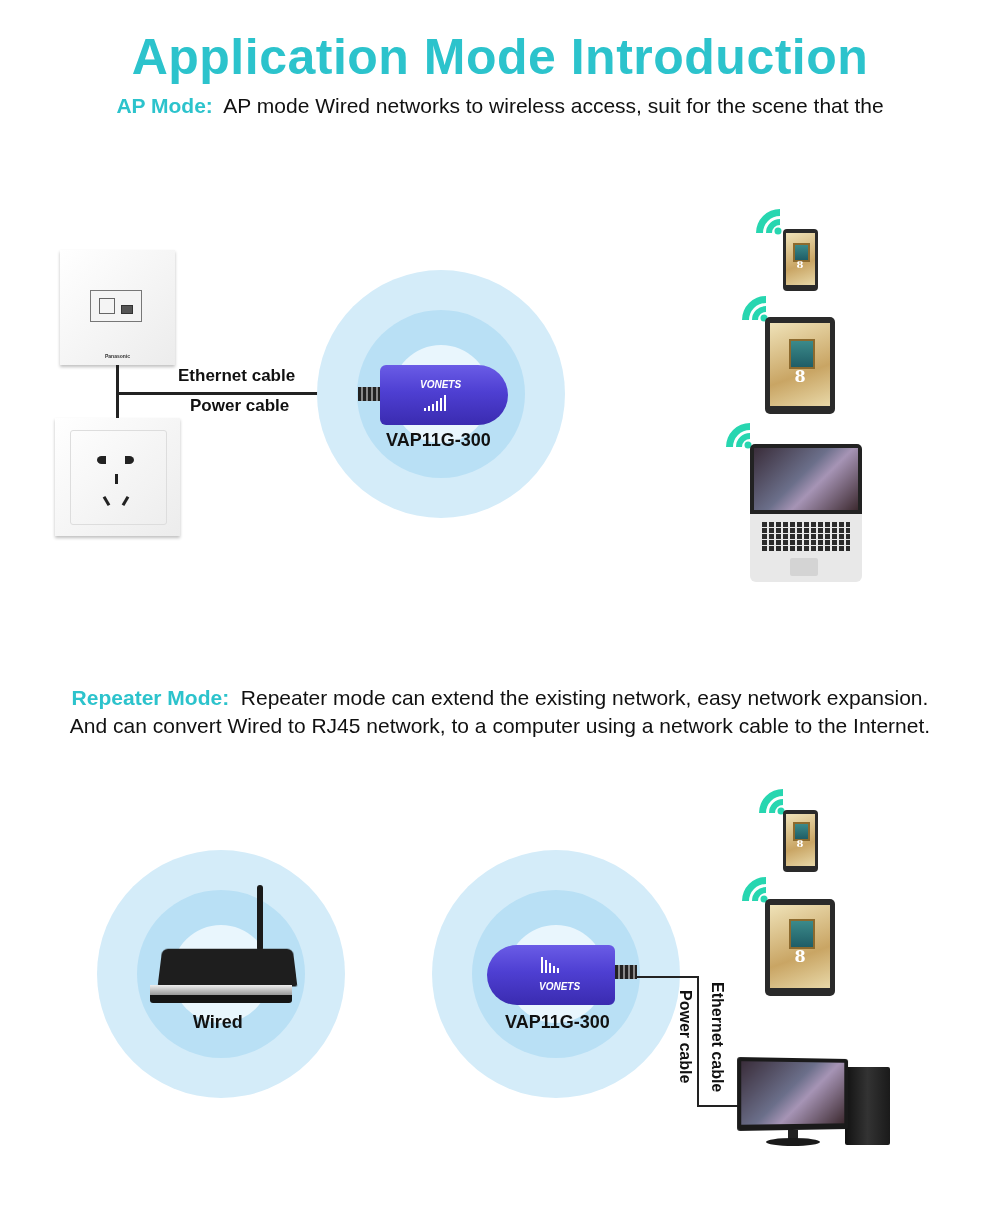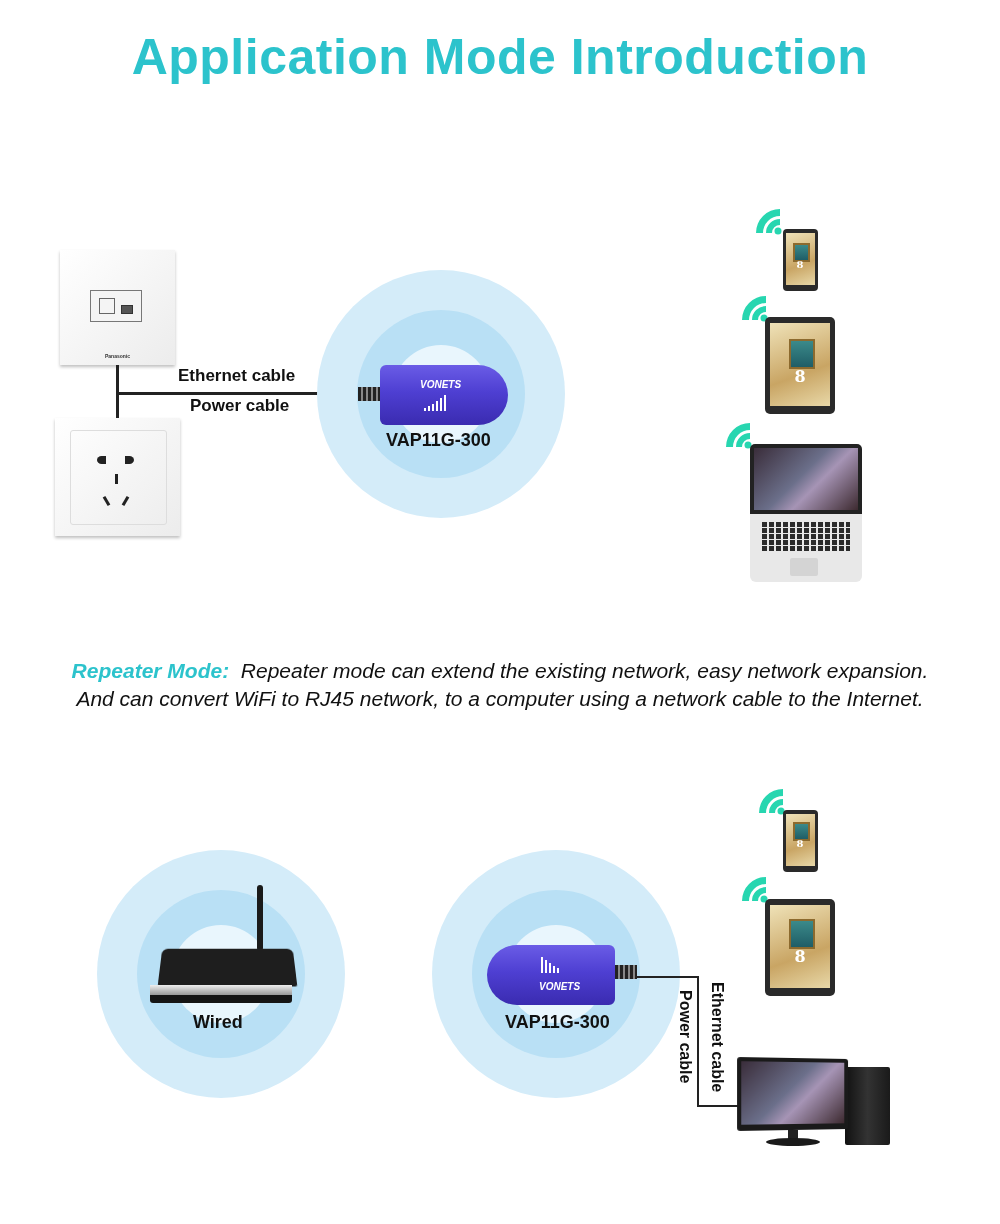--- a/index.html
+++ b/index.html
@@ -21,20 +21,21 @@
   .dongle { position:absolute; background:linear-gradient(180deg,#6a5ce6 0%,#4e3fd2 45%,#3a2bb0 100%); }
   .plate { position:absolute; background:linear-gradient(135deg,#ffffff,#ececec); box-shadow:0 2px 3px rgba(0,0,0,0.25); }
   .cable { position:absolute; background:#222; }
 </style>
 </head>
 <body>
 
 <div class="abs title">Application Mode Introduction</div>
 
 <div class="abs desc" style="top:92px;">
+  <div><span class="lbl">AP Mode:</span>&nbsp; <span>AP mode Wired networks to wireless access, suit for the scene that the</span></div>
 </div>
 
 <div>
 
   <div class="plate" style="left:60px; top:250px; width:115px; height:115px;">
     <div class="abs" style="left:30px; top:40px; width:50px; height:30px; border:1.5px solid #777; background:#f4f4f4;">
       <div class="abs" style="left:8px; top:7px; width:14px; height:14px; border:1px solid #666;"></div>
       <div class="abs" style="left:30px; top:14px; width:10px; height:7px; border:1px solid #333; background:#555;"></div>
     </div>
     <div class="abs" style="left:0; width:115px; top:103px; text-align:center; font-size:5px; font-weight:bold; color:#333;">Panasonic</div>
@@ -103,23 +104,23 @@
   <div class="abs" style="left:750px; top:444px; width:112px; height:70px; background:#222; border-radius:5px 5px 0 0;">
     <div class="abs" style="left:4px; top:4px; width:104px; height:62px; background:linear-gradient(135deg,#3a2d3a,#6b6f8a 45%,#a694b5 60%,#3d2a30);"></div>
   </div>
   <div class="abs" style="left:750px; top:514px; width:112px; height:68px; background:#e8e8e8; border-radius:0 0 6px 6px;">
     <div class="abs" style="left:12px; top:8px; width:88px; height:30px; background:repeating-linear-gradient(90deg,#2b2b2b 0 5px,#e8e8e8 5px 7px);"></div>
     <div class="abs" style="left:12px; top:8px; width:88px; height:30px; background:repeating-linear-gradient(180deg,transparent 0 5px,#e8e8e8 5px 6px);"></div>
     <div class="abs" style="left:40px; top:44px; width:28px; height:18px; background:#d4d4d4; border-radius:2px;"></div>
   </div>
 </div>
 
-<div class="abs desc" style="top:657px;font-style:italic;">
+<div class="abs desc" style="top:684px;">
   <div><span class="lbl">Repeater Mode:</span>&nbsp; <span>Repeater mode can extend the existing network, easy network expansion.</span></div>
-  <div>And can convert WiFi to RJ45 network, to a computer using a network cable to the Internet.</div>
+  <div>And can convert Wired to RJ45 network, to a computer using a network cable to the Internet.</div>
 </div>
 
 <div>
 
   <div class="ring r1" style="left:97px; top:850px; width:248px; height:248px;"></div>
   <div class="ring r2" style="left:137px; top:890px; width:168px; height:168px;"></div>
   <div class="ring r3" style="left:172px; top:925px; width:98px; height:98px;"></div>
 
   <div>
     <div class="abs" style="left:257px; top:885px; width:6px; height:66px; background:#1a1a1a; border-radius:3px;"></div>

